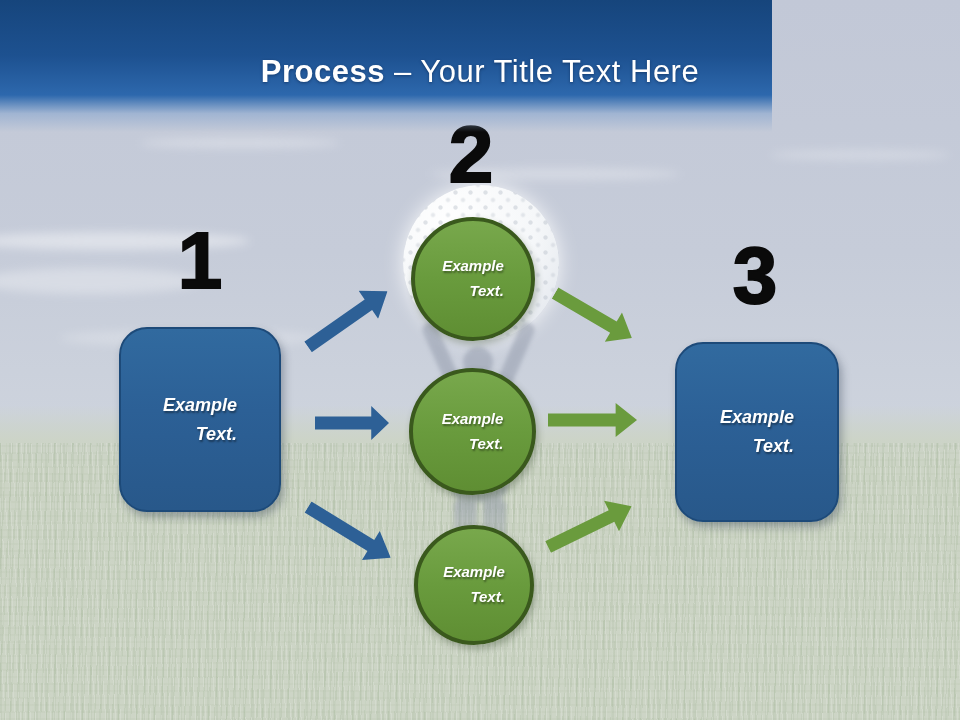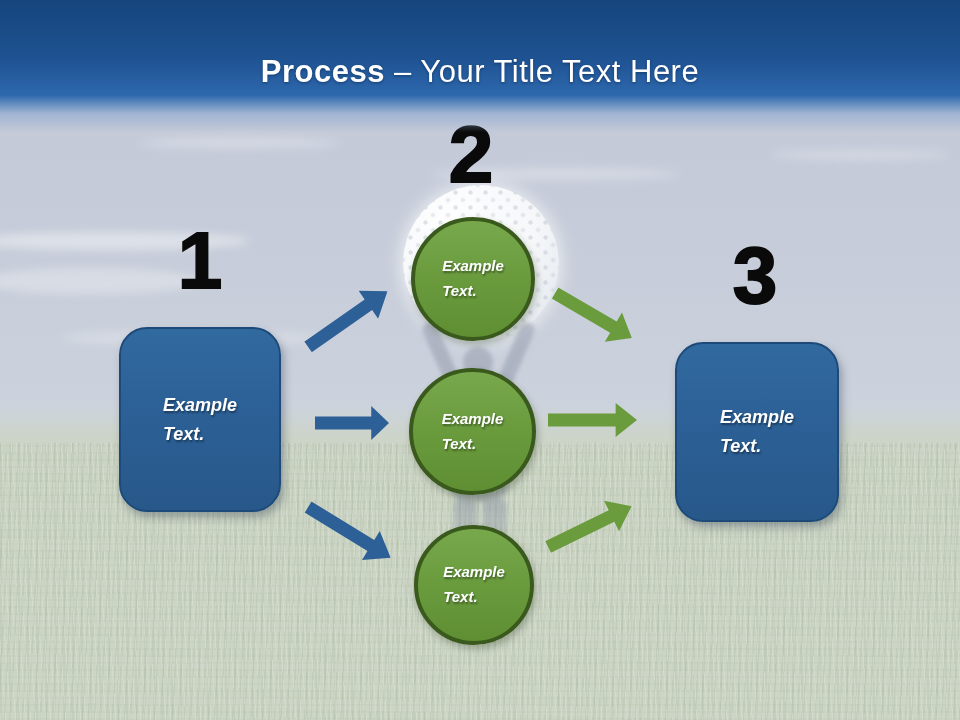--- a/index.html
+++ b/index.html
@@ -17,21 +17,21 @@
   .grass-tex{
     position:absolute;left:0;top:38px;width:960px;height:277px;opacity:.55;
     background-image:
       repeating-linear-gradient(93deg,rgba(116,146,98,.22) 0 1.5px,rgba(0,0,0,0) 1.5px 6px),
       repeating-linear-gradient(86deg,rgba(255,255,255,.28) 0 1px,rgba(0,0,0,0) 1px 5px),
       repeating-linear-gradient(90deg,rgba(98,128,84,.14) 0 2px,rgba(0,0,0,0) 2px 9px),
       repeating-linear-gradient(0deg,rgba(120,150,100,.08) 0 2px,rgba(0,0,0,0) 2px 7px);
   }
   
   .header{
-    position:absolute;left:0;top:0;width:960px;height:132px;z-index:7;
+    position:absolute;left:0;top:0;width:772px;height:132px;z-index:7;
     background:linear-gradient(180deg,#16457c 0%,#1d5190 42%,#2d68ad 72%,rgba(148,173,208,.75) 86%,rgba(200,206,219,0) 100%);
   }
   .title{
     position:absolute;left:0;top:54px;width:960px;text-align:center;
     color:#ffffff;font-size:31px;letter-spacing:.5px;
     text-shadow:0 1px 3px rgba(0,20,50,.45);
   }
   .title .t-bold{font-weight:bold;}
   .title .t-rest{font-weight:normal;}
   
@@ -65,21 +65,21 @@
     display:flex;flex-direction:column;align-items:center;justify-content:center;
   }
   .circle{
     position:absolute;z-index:5;border-radius:50%;
     background:linear-gradient(180deg,#78a84c 0%,#699b3d 50%,#5f8e33 100%);
     border:4px solid #3a591d;
     box-shadow:2px 4px 7px rgba(35,55,25,.30);
     display:flex;flex-direction:column;align-items:center;justify-content:center;
   }
   .shape-label{
-    color:#ffffff;font-weight:bold;font-style:italic;text-align:left;
+    color:#ffffff;font-weight:bold;font-style:italic;text-align:right;
     text-shadow:1px 2px 2px rgba(0,0,0,.40);
   }
   .box .shape-label{font-size:18px;line-height:1.6;}
   .circle .shape-label{font-size:15px;line-height:1.65;}
   
   .step-num{
     position:absolute;z-index:6;width:90px;text-align:center;
     font-size:80px;font-weight:bold;color:#0a0a0a;line-height:1;
     -webkit-text-stroke:2px #0a0a0a;
   }

